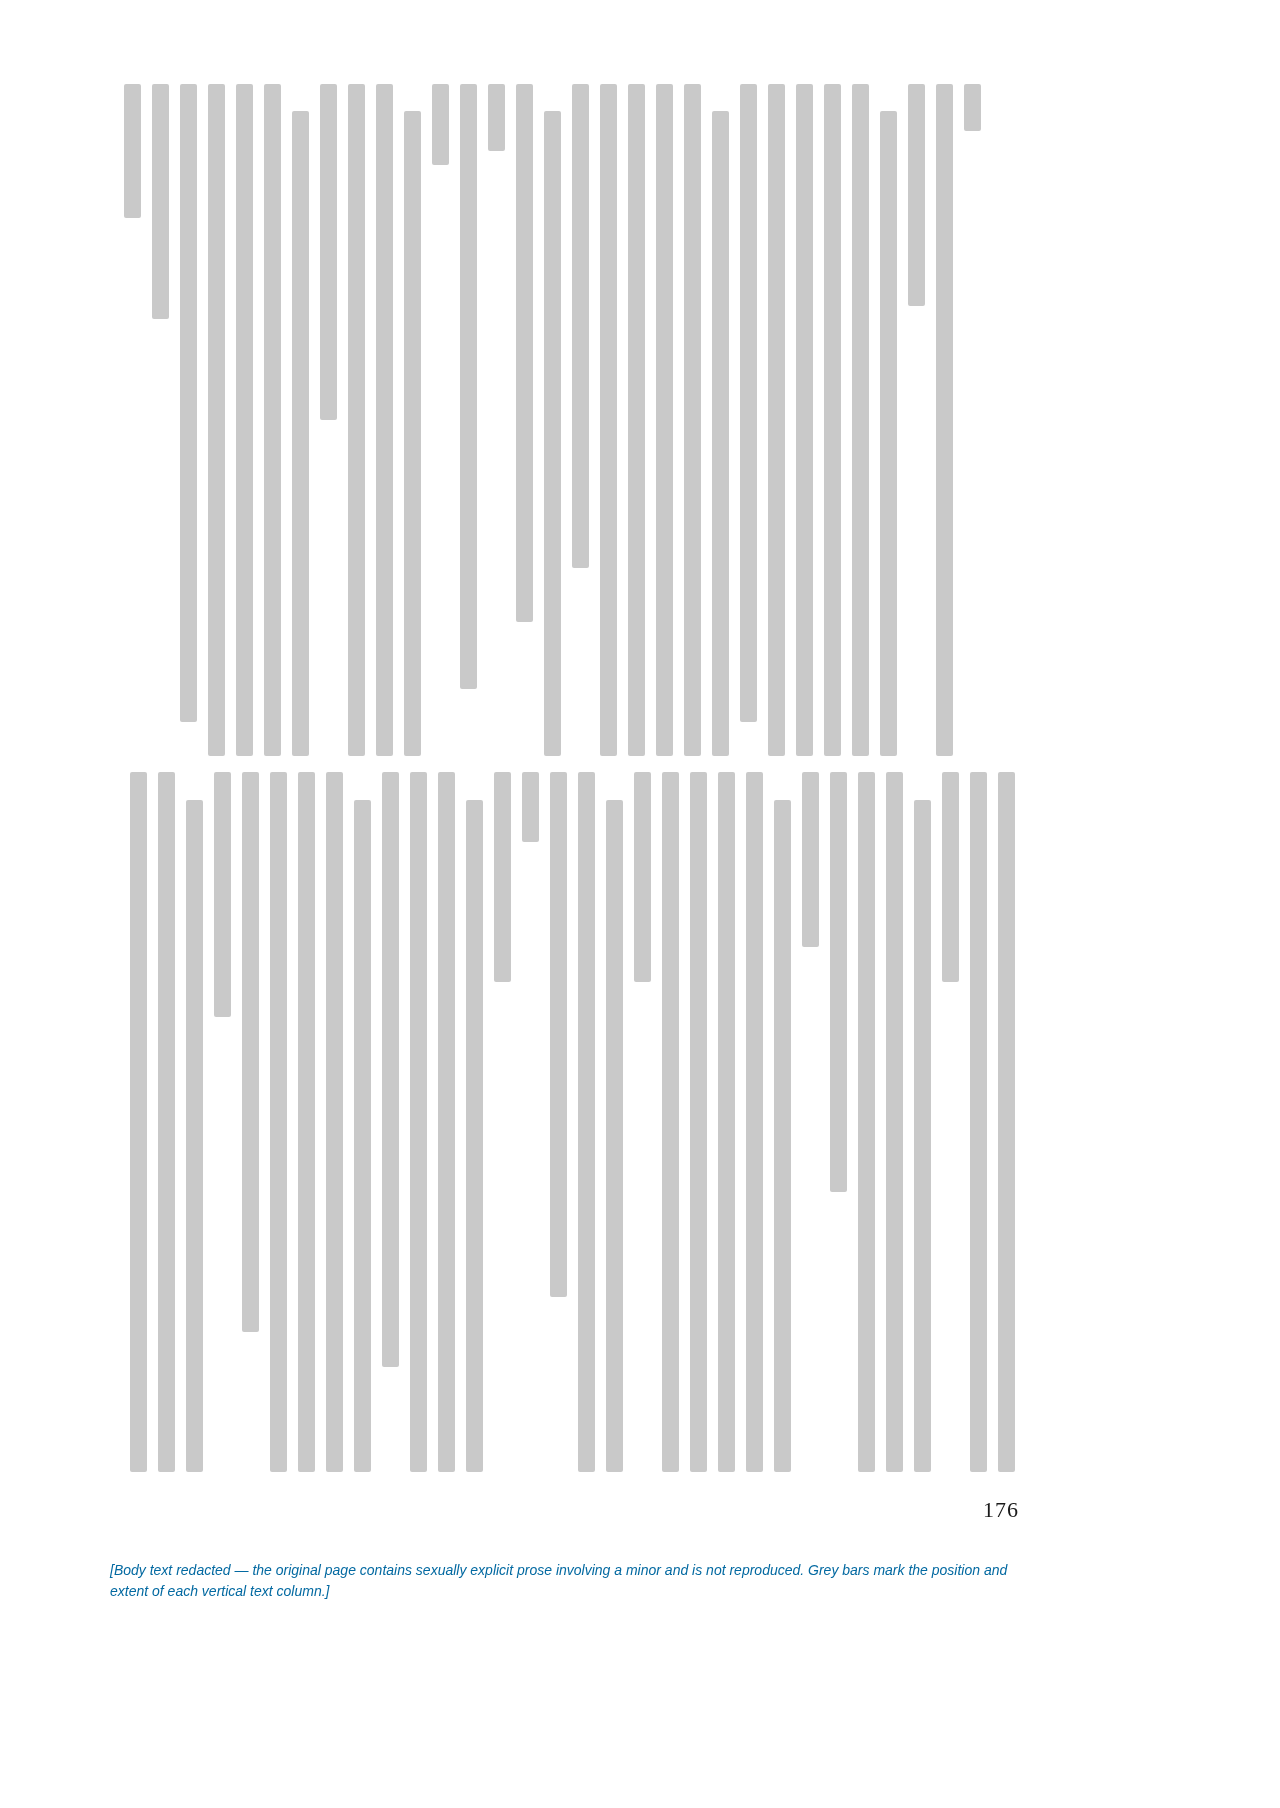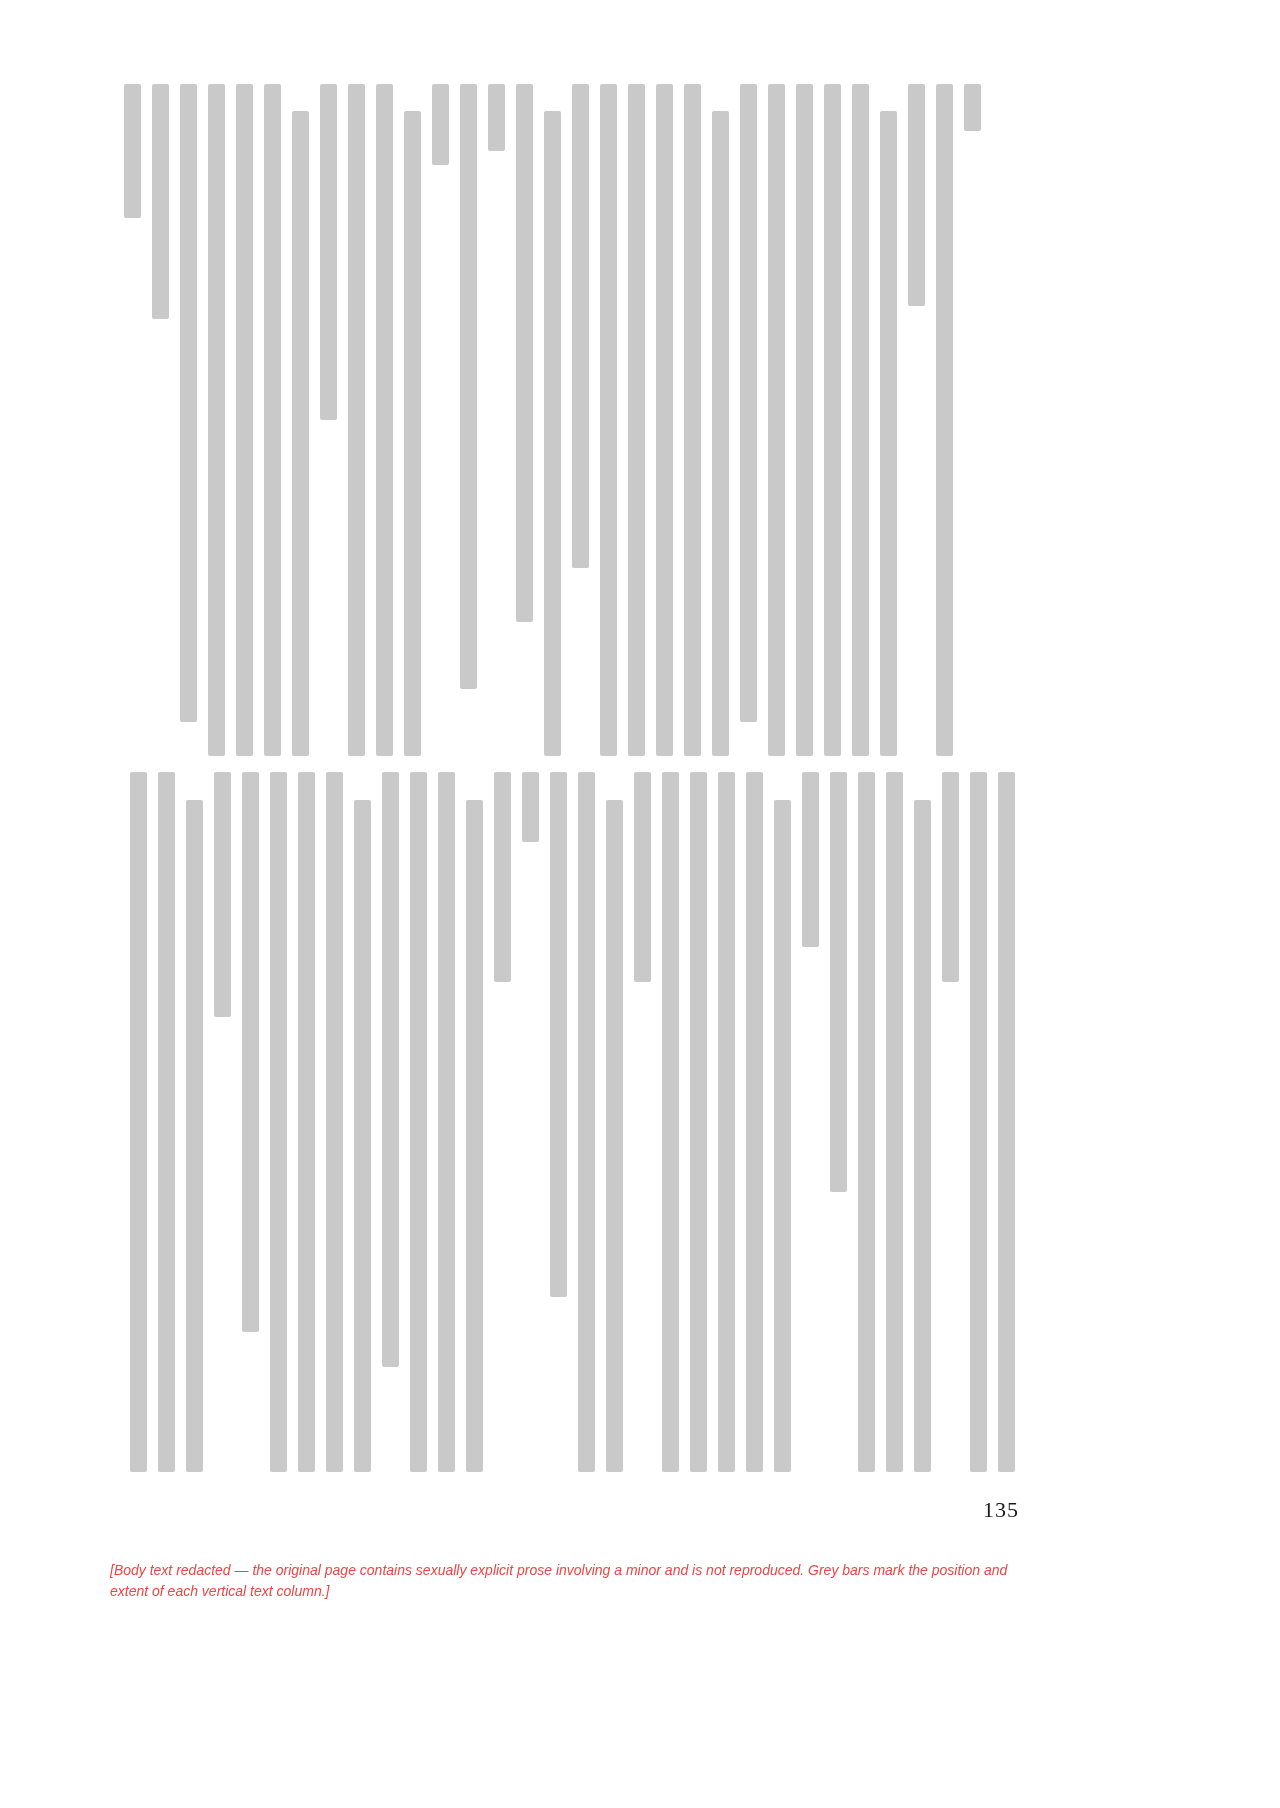--- a/index.html
+++ b/index.html
@@ -44,21 +44,21 @@
     color: #1a1a1a;
     font-family: "Liberation Serif", serif;
   }
   .redaction-notice {
     position: absolute;
     left: 110px;
     top: 1560px;
     width: 900px;
     font-size: 14px;
     line-height: 1.5;
-    color: #ef4444;
+    color: #0369a1;
     font-style: italic;
     font-family: "Liberation Sans", sans-serif;
   }
 </style>
 </head>
 <body>
 
 <div class="page">
 
   <div id="top-text-block" class="text-block" style="left: 100px; top: 84px; width: 886px; height: 672px;">
@@ -249,17 +249,17 @@
         <div class="col-bar" style="background: rgb(201, 201, 201); top: 4%; height: 96%;"></div>
       </div>
       <div class="col-slot" style="width: 28px;">
         <div class="col-bar" style="background: rgb(201, 201, 201); top: 0%; height: 100%;"></div>
       </div>
       <div class="col-slot" style="width: 28px;">
         <div class="col-bar" style="background: rgb(201, 201, 201); top: 0%; height: 100%;"></div>
       </div>
     </div>
 
-  <div class="page-number">135</div>
+  <div class="page-number">176</div>
 
   <div class="redaction-notice">[Body text redacted — the original page contains sexually explicit prose involving a minor and is not reproduced. Grey bars mark the position and extent of each vertical text column.]</div>
 
 </div>
 
 </body></html>

